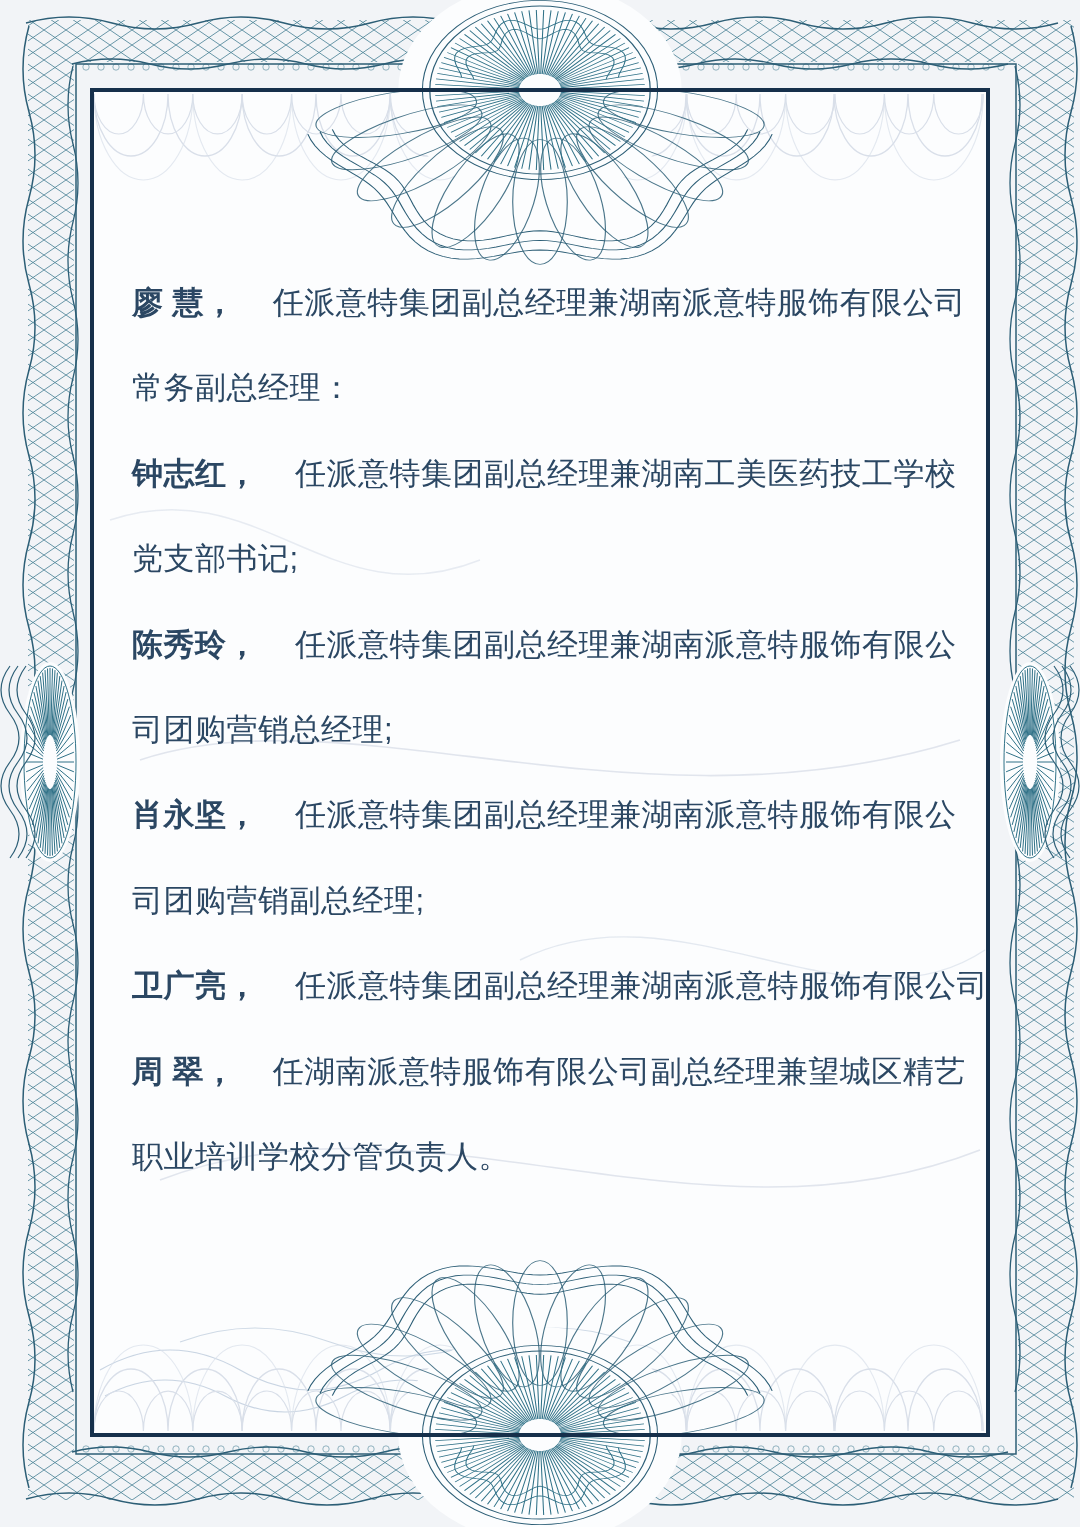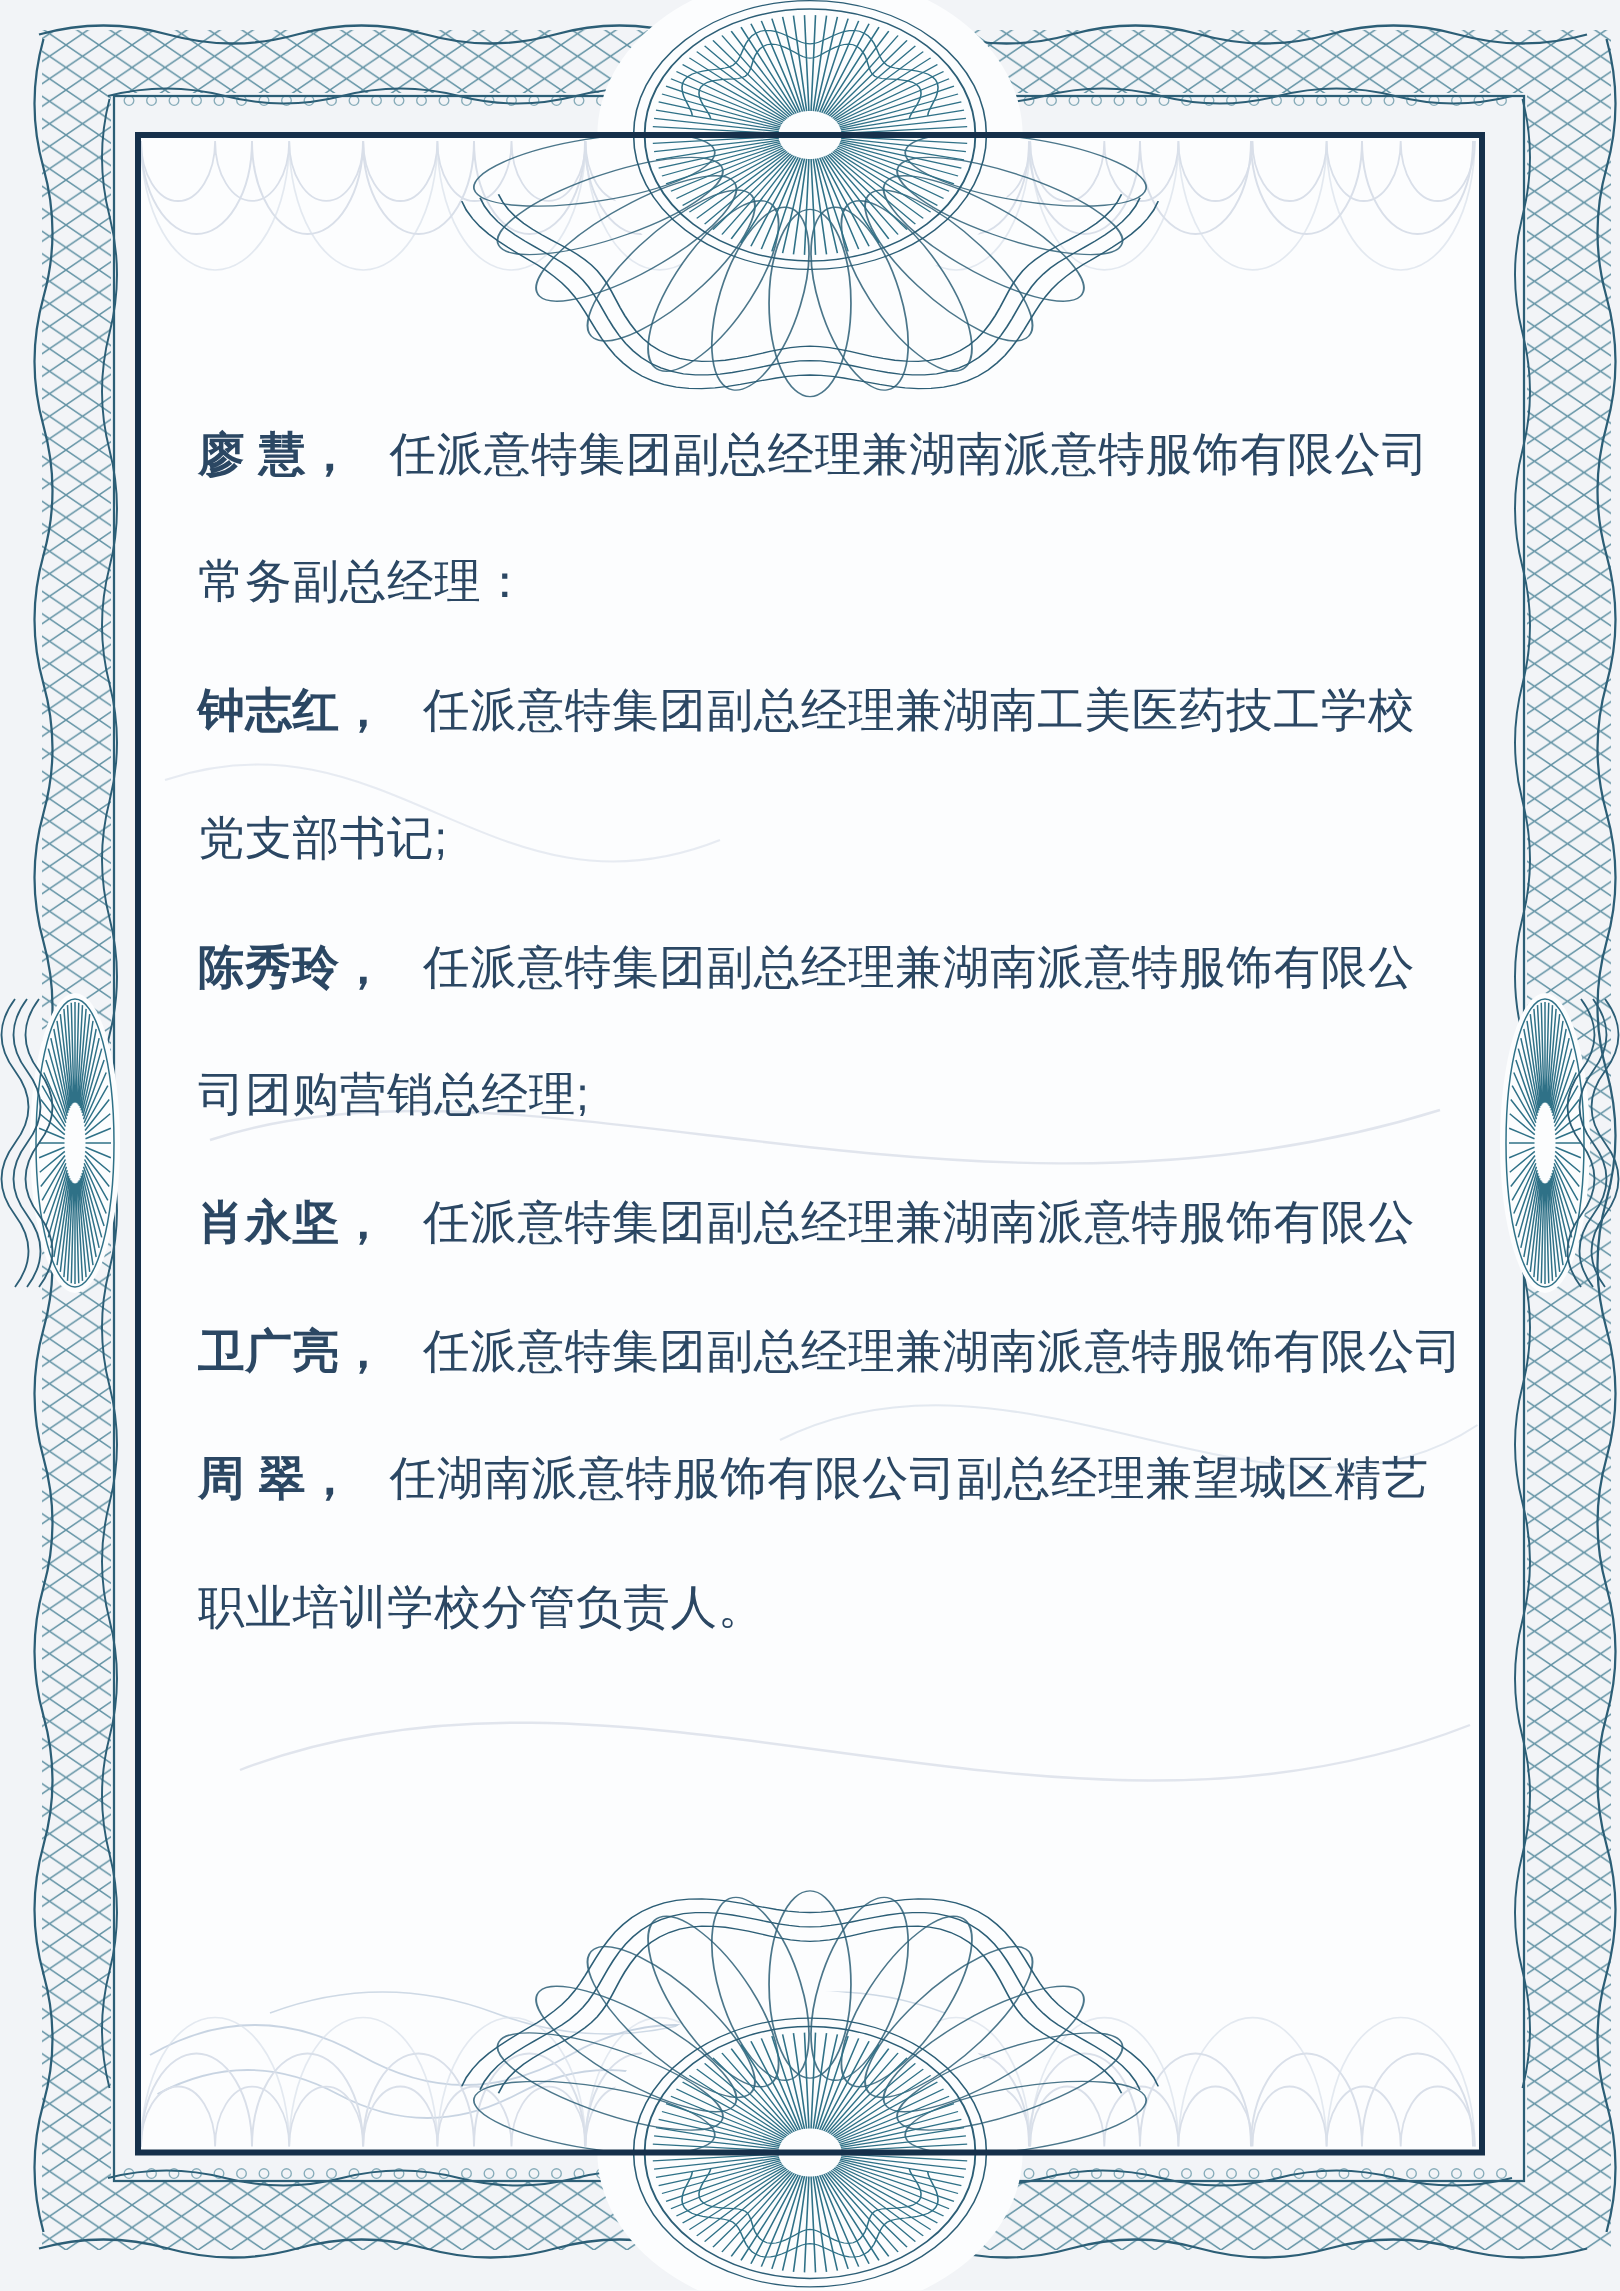--- a/index.html
+++ b/index.html
@@ -13,21 +13,21 @@
     font-family:"Liberation Sans","DejaVu Sans",sans-serif;
   }
   #deco{position:absolute;left:0;top:0;width:1080px;height:1527px;display:block;}
   .content{
     position:absolute;left:132px;top:260px;width:836px;
     font-size:31px;line-height:85.4px;color:var(--text);
     letter-spacing:0.5px;z-index:2;
   }
   .tline{white-space:nowrap;height:85.4px;}
   .nm{font-weight:700;text-align:center;}
-  .rest{margin-left:24px;font-weight:500;}
+  .rest{margin-left:37px;font-weight:500;}
 </style>
 </head>
 <body>
 
 <svg id="deco" viewBox="0 0 1080 1527" xmlns="http://www.w3.org/2000/svg">
   <defs>
     <pattern id="lat" width="22" height="15" patternUnits="userSpaceOnUse">
       <path id="latpath" d="M0 0 L22 15 M0 15 L22 0" fill="none" stroke="#2f7187" stroke-width="1" opacity="0.8"></path>
     </pattern>
   </defs>
@@ -233,18 +233,19 @@
   <div class="tline"><span class="nm">廖 慧，</span><span class="rest">任派意特集团副总经理兼湖南派意特服饰有限公司</span></div>
   <div class="tline">常务副总经理：</div>
 
   <div class="tline"><span class="nm">钟志红，</span><span class="rest">任派意特集团副总经理兼湖南工美医药技工学校</span></div>
   <div class="tline">党支部书记;</div>
 
   <div class="tline"><span class="nm">陈秀玲，</span><span class="rest">任派意特集团副总经理兼湖南派意特服饰有限公</span></div>
   <div class="tline">司团购营销总经理;</div>
 
   <div class="tline"><span class="nm">肖永坚，</span><span class="rest">任派意特集团副总经理兼湖南派意特服饰有限公</span></div>
+  <div class="tline">司团购营销副总经理;</div>
 
   <div class="tline"><span class="nm">卫广亮，</span><span class="rest">任派意特集团副总经理兼湖南派意特服饰有限公司</span></div>
 
   <div class="tline"><span class="nm">周 翠，</span><span class="rest">任湖南派意特服饰有限公司副总经理兼望城区精艺</span></div>
   <div class="tline">职业培训学校分管负责人。</div>
 </div>
 
 </body></html>

